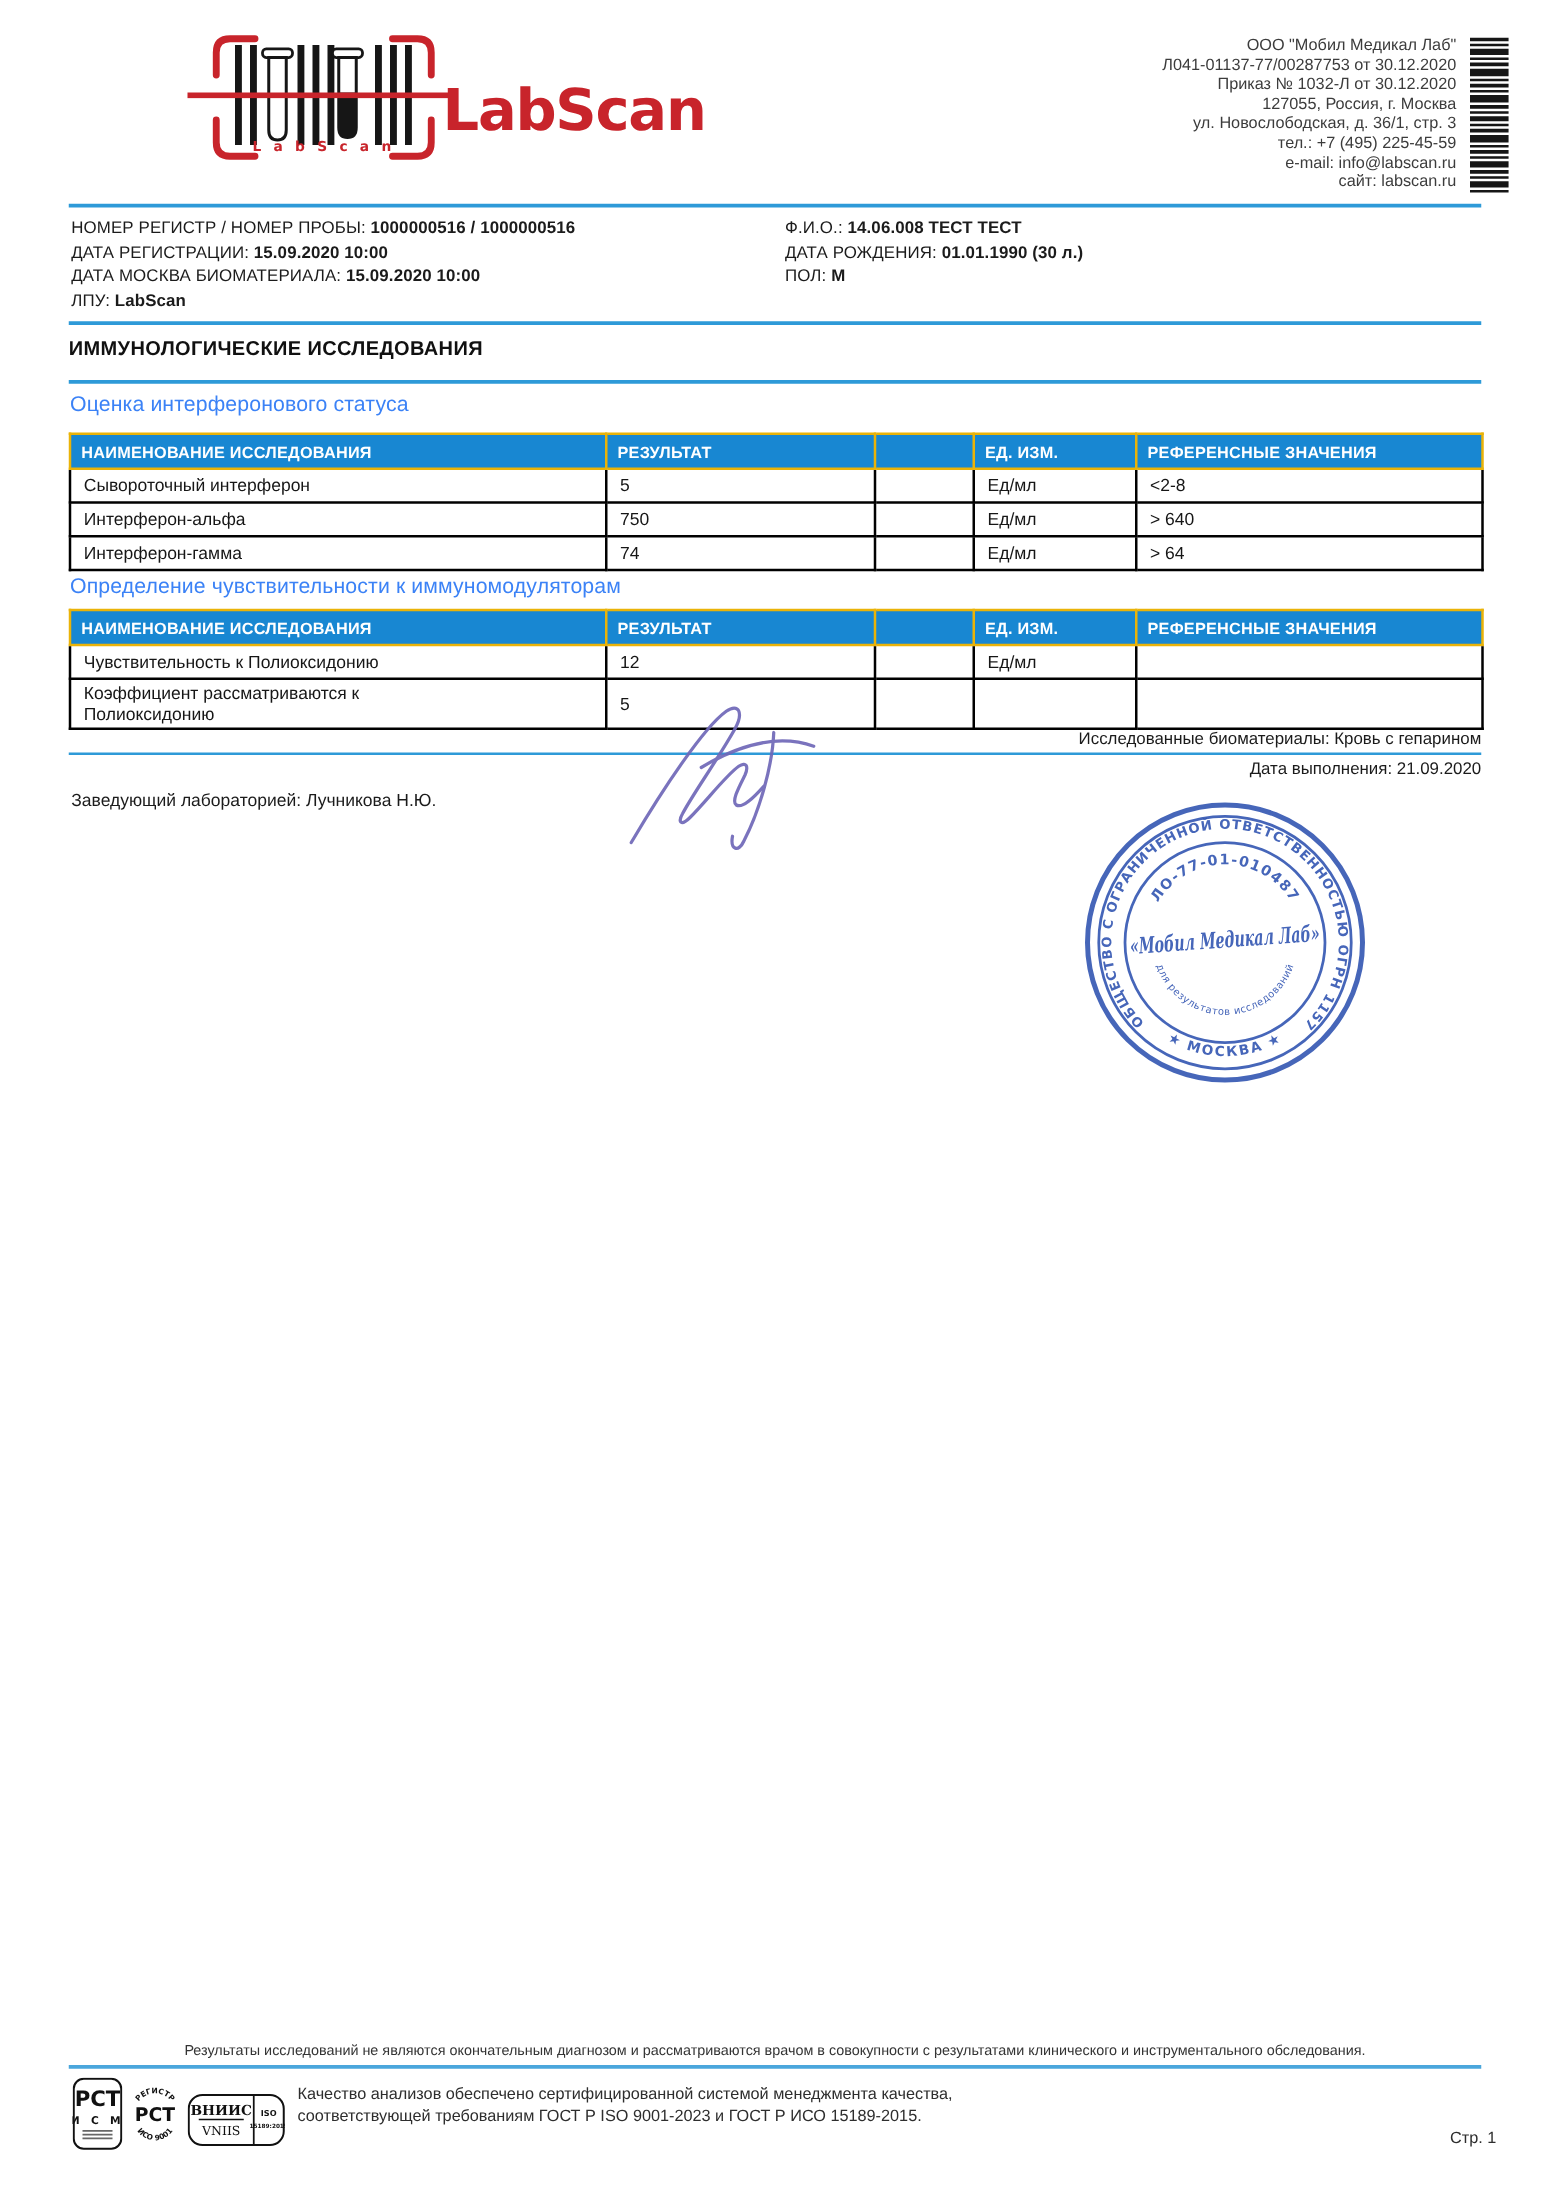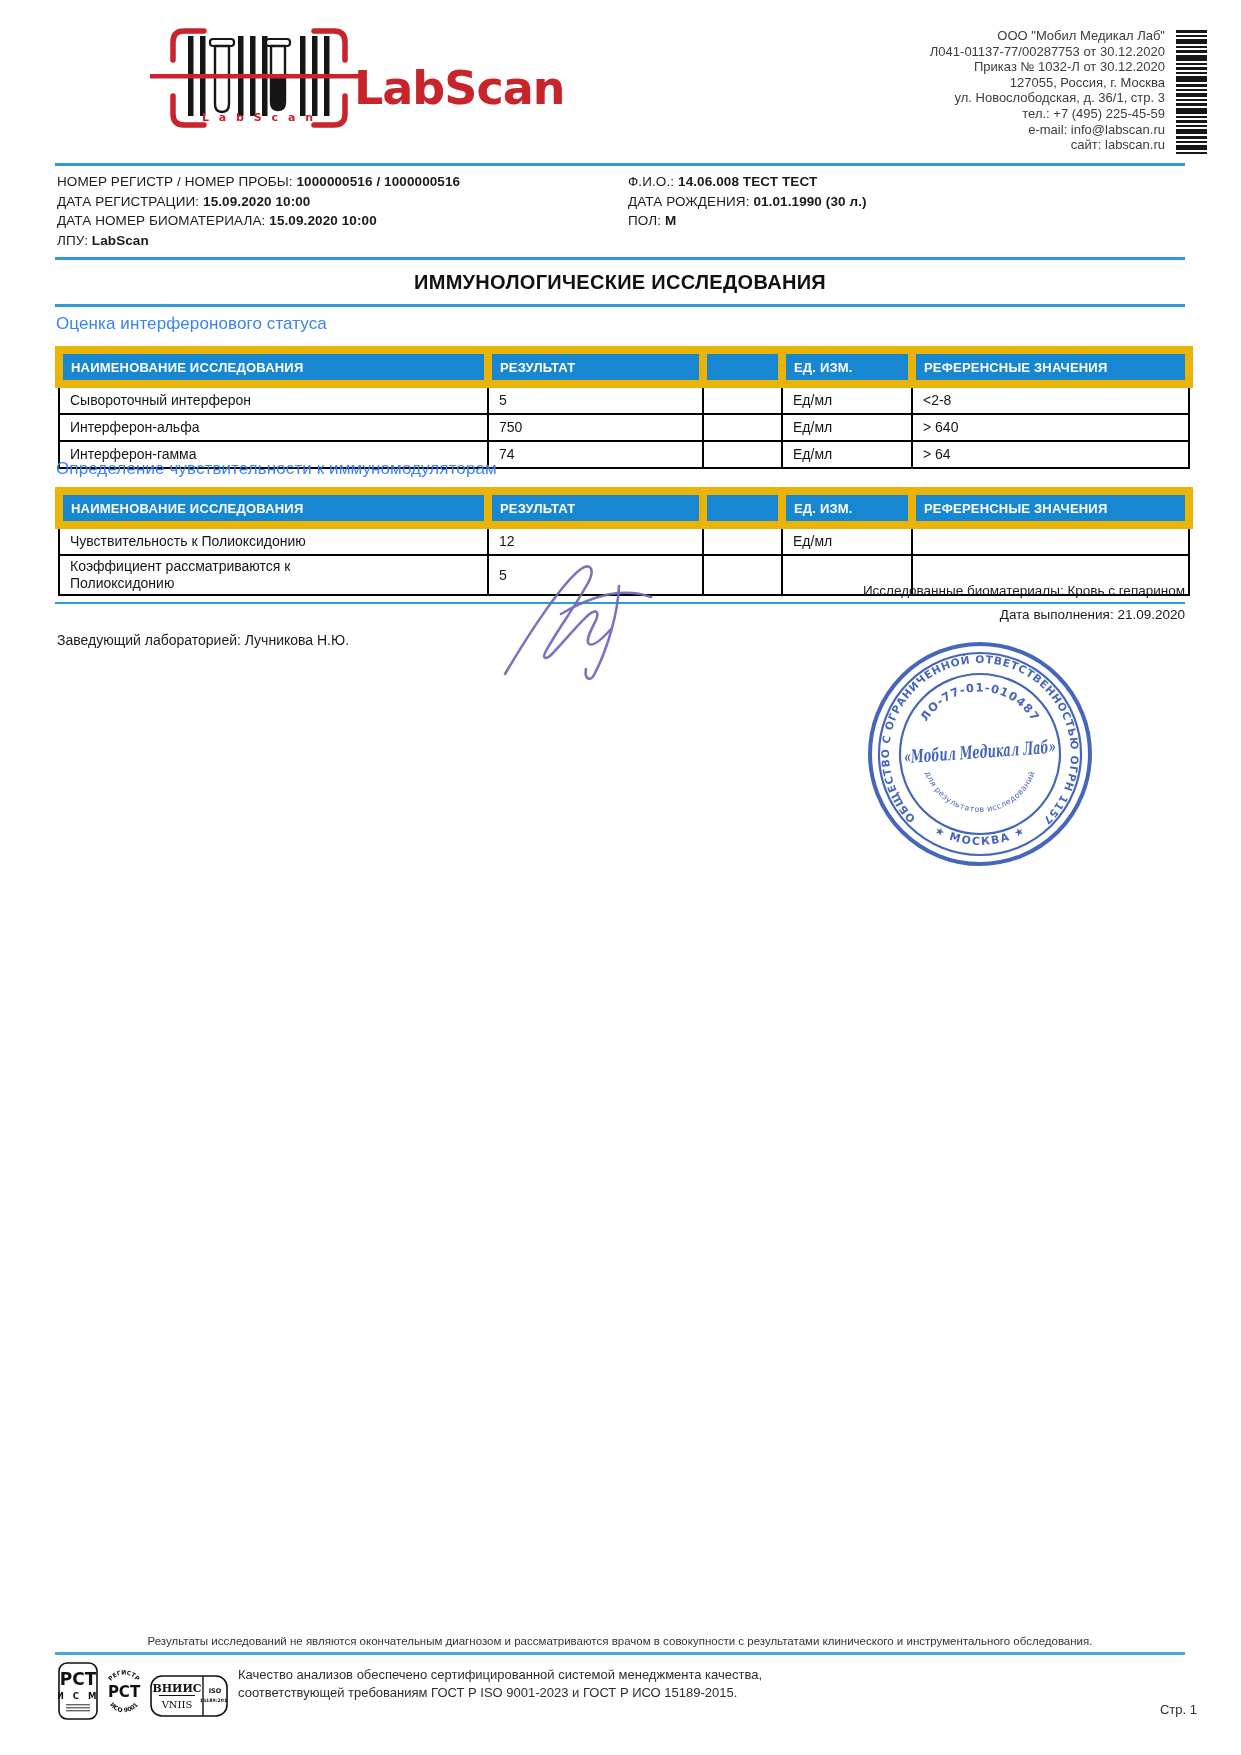--- a/index.html
+++ b/index.html
@@ -10,29 +10,29 @@
 
   
   .company-info{position:absolute;top:28px;right:76px;text-align:right;
                 font-size:13px;line-height:15.6px;color:#3c3c3c;}
   .logo-wrap{position:absolute;left:116px;top:24px;}
 
   
   .order-col{position:absolute;font-size:13.5px;line-height:19.5px;color:#1b1b1b;letter-spacing:.1px;}
   .order-col .val{font-weight:bold;}
 
-  .report-title{position:absolute;left:55px;width:1130px;text-align:center;
-                font-size:20px;font-weight:bold;letter-spacing:.3px;color:#111;}
+  .report-title{position:absolute;left:55px;width:1130px;
+                font-size:16px;font-weight:bold;letter-spacing:.3px;color:#111;}
   .section-title{position:absolute;left:56px;font-size:17px;font-weight:normal;color:#3b82f6;letter-spacing:.1px;text-align:right;}
 
   
   table.lab{position:absolute;left:55px;width:1130px;border-collapse:collapse;table-layout:fixed;
             border:2px solid #000;}
   table.lab th{background:#1887d2;color:#fff;font-size:13px;font-weight:bold;text-align:left;
-               padding:5px 8px;border:8px solid #eab308;letter-spacing:.2px;height:16px;}
+               padding:5px 8px;border:2px solid #eab308;letter-spacing:.2px;height:16px;}
   table.lab td{font-size:14px;color:#161616;padding:2px 10px;border:2px solid #000;
                vertical-align:middle;height:21px;white-space:pre-line;line-height:17px;}
   col.c1{width:429px;} col.c2{width:215px;} col.c3{width:79px;} col.c4{width:130px;} col.c5{width:277px;}
 
   .right-note{position:absolute;right:56px;font-size:13.5px;color:#1b1b1b;}
   .lab-head{position:absolute;left:57px;font-size:14px;color:#1b1b1b;}
 
   
   .footer-disclaimer{position:absolute;left:55px;width:1130px;text-align:center;
                      font-size:11.5px;color:#343434;}
@@ -125,21 +125,21 @@
           <rect x="0" y="122" width="31" height="2"></rect>
       </g>
     </svg>
   </div>
 
   <div class="divider" style="top:163px;height:3px;"></div>
 
   <div class="order-col" style="left:57px;top:172px;">
     <div><span>НОМЕР РЕГИСТР / НОМЕР ПРОБЫ:</span> <span class="val">1000000516 / 1000000516</span></div>
     <div><span>ДАТА РЕГИСТРАЦИИ:</span> <span class="val">15.09.2020 10:00</span></div>
-    <div><span>ДАТА НОМЕР БИОМАТЕРИАЛА:</span> <span class="val">15.09.2020 10:00</span></div>
+    <div><span>ДАТА МОСКВА БИОМАТЕРИАЛА:</span> <span class="val">15.09.2020 10:00</span></div>
     <div><span>ЛПУ:</span> <span class="val">LabScan</span></div>
   </div>
   <div class="order-col" style="left:628px;top:172px;">
     <div><span>Ф.И.О.:</span> <span class="val">14.06.008 ТЕСТ ТЕСТ</span></div>
     <div><span>ДАТА РОЖДЕНИЯ:</span> <span class="val">01.01.1990 (30 л.)</span></div>
     <div><span>ПОЛ:</span> <span class="val">М</span></div>
   </div>
 
   <div class="divider" style="top:257px;height:2.5px;"></div>
   <div class="report-title" style="top:271px;">ИММУНОЛОГИЧЕСКИЕ ИССЛЕДОВАНИЯ</div>

